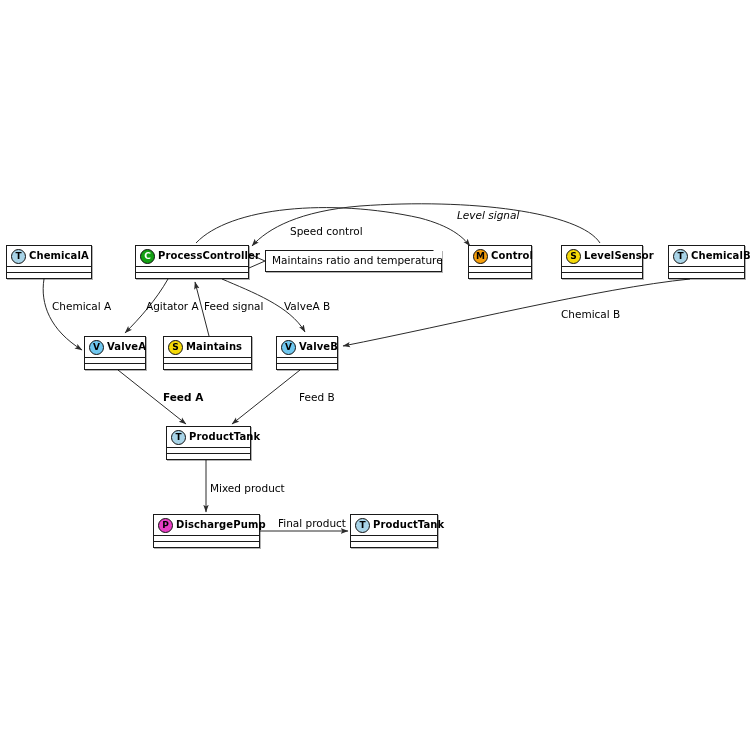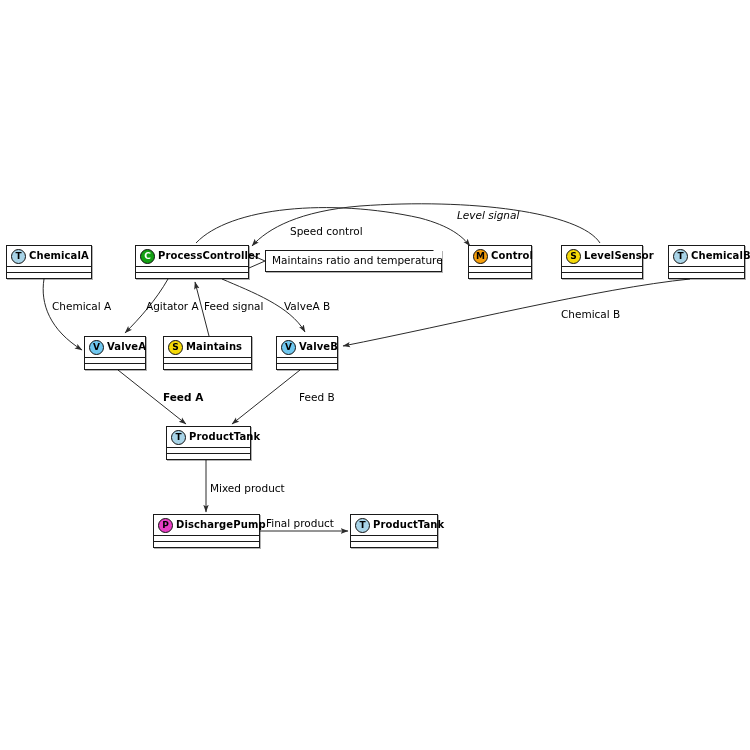--- a/index.html
+++ b/index.html
@@ -248,15 +248,15 @@
   <div class="edge-label" style="left:52px;  top:301px;">Chemical A</div>
   <div class="edge-label" style="left:146px; top:301px;">Agitator A</div>
   <div class="edge-label" style="left:204px; top:301px;">Feed signal</div>
   <div class="edge-label" style="left:284px; top:301px;">ValveA B</div>
   <div class="edge-label" style="left:561px; top:309px;">Chemical B</div>
   <div class="edge-label" style="left:290px; top:210px;margin-top:16px;">Speed control</div>
   <div class="edge-label" style="left:457px; top:210px;font-style:italic;">Level signal</div>
   <div class="edge-label" style="left:163px; top:392px;font-weight:bold;">Feed A</div>
   <div class="edge-label" style="left:265px; top:392px;margin-left:34px;">Feed B</div>
   <div class="edge-label" style="left:210px; top:483px;">Mixed product</div>
-  <div class="edge-label" style="left:266px; top:518px;text-align:center;">Final product</div>
+  <div class="edge-label" style="left:278px; top:518px;text-align:center;">Final product</div>
 
 </div>
 
 </body></html>

